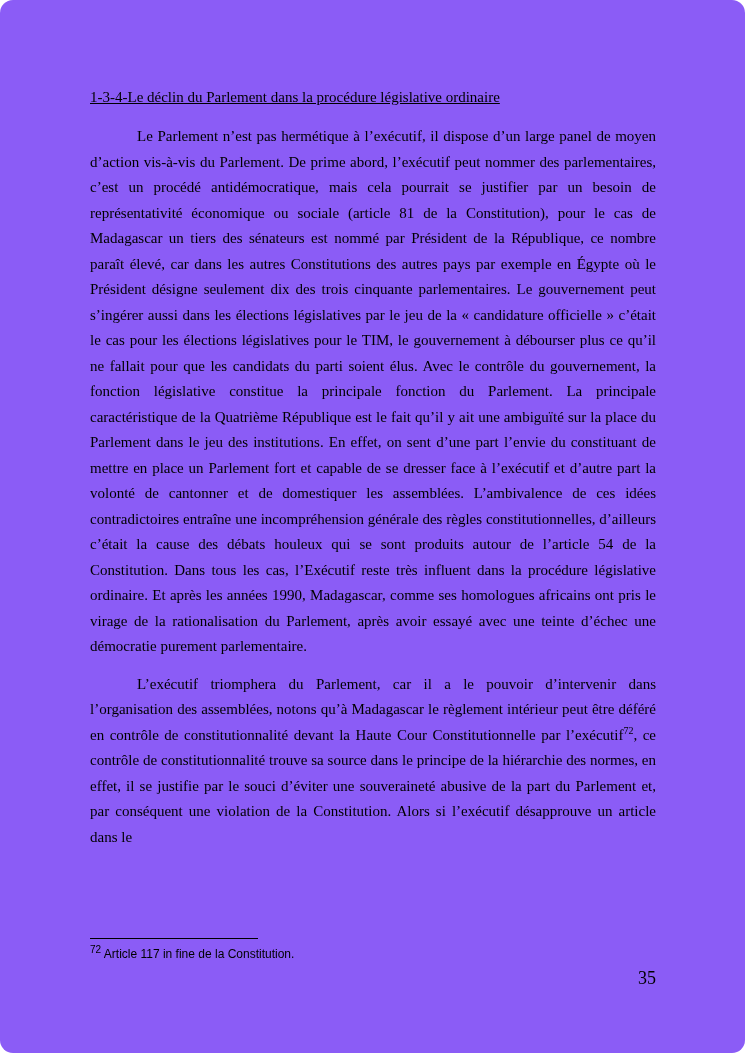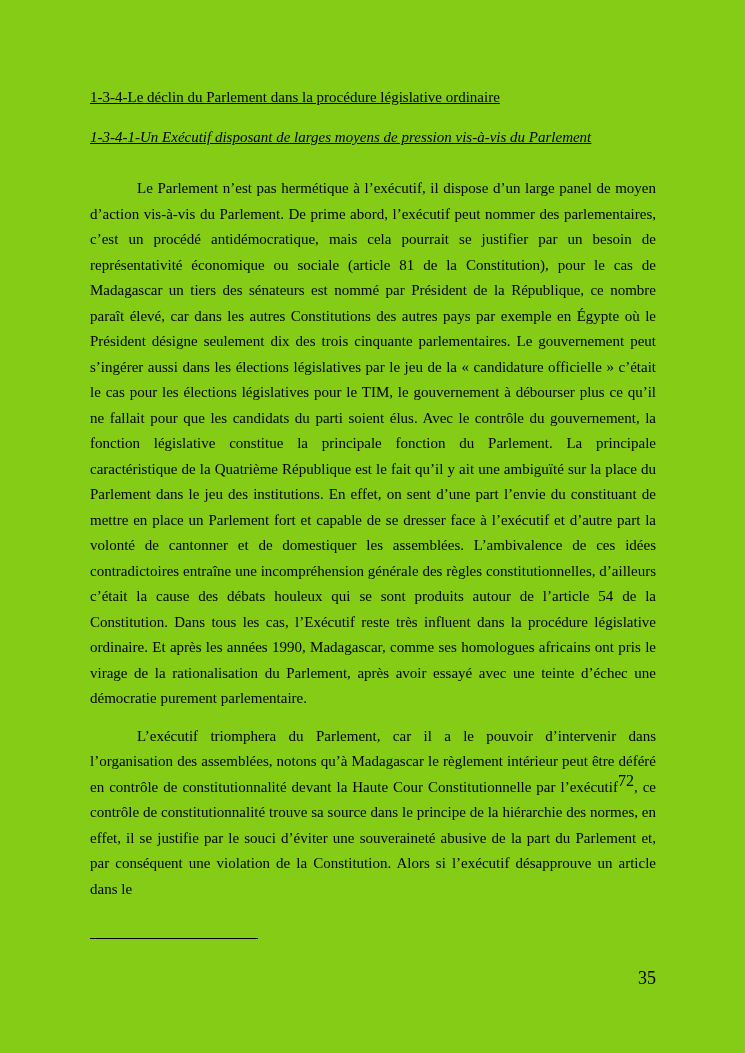--- a/index.html
+++ b/index.html
@@ -11,21 +11,22 @@
     width: 745px;
     height: 1053px;
     position: relative;
     overflow: hidden;
     font-family: "Liberation Serif", serif;
     color: #000000;
   }
   .page {
     position: absolute;
     inset: 0;
-    background: #84cc16;
+    background: #8b5cf6;
+    border-radius: 13px;
   }
   .content {
     position: absolute;
     top: 84px;
     left: 90px;
     width: 566px;
     font-size: 15px;
     line-height: 25.5px;
   }
   .h1 {
@@ -43,21 +44,21 @@
     text-decoration: underline;
     margin: 14px 0 18px 0;
     line-height: 26px;
   }
   .para {
     margin: 0 0 12px 0;
     text-align: justify;
     text-indent: 47px;
   }
   sup.fnref, .footnote sup {
-    font-size: 16px;
+    font-size: 10px;
     line-height: 0;
     vertical-align: super;
   }
   .footnote-area {
     position: absolute;
     left: 90px;
     top: 938px;
     width: 566px;
   }
   .footnote-rule {
@@ -79,27 +80,27 @@
   }
 </style>
 </head>
 <body>
 
 <div class="page">
   <div class="content">
 
     <div class="h1">1-3-4-Le déclin du Parlement dans la procédure législative ordinaire</div>
 
-    <div class="h2">1-3-4-1-Un Exécutif disposant de larges moyens de pression vis-à-vis du Parlement</div>
 
     <p class="para"><span>Le Parlement n’est pas hermétique à l’exécutif, il dispose d’un large panel de moyen d’action vis-à-vis du Parlement. De prime abord, l’exécutif peut nommer des parlementaires, c’est un procédé antidémocratique, mais cela pourrait se justifier par un besoin de représentativité économique ou sociale (article 81 de la Constitution), pour le cas de Madagascar un tiers des sénateurs est nommé par Président de la République, ce nombre paraît élevé, car dans les autres Constitutions des autres pays par exemple en Égypte où le Président désigne seulement dix des trois cinquante parlementaires. Le gouvernement peut s’ingérer aussi dans les élections législatives par le jeu de la « candidature officielle » c’était le cas pour les élections législatives pour le TIM, le gouvernement à débourser plus ce qu’il ne fallait pour que les candidats du parti soient élus. Avec le contrôle du gouvernement, la fonction législative constitue la principale fonction du Parlement. La principale caractéristique de la Quatrième République est le fait qu’il y ait une ambiguïté sur la place du Parlement dans le jeu des institutions. En effet, on sent d’une part l’envie du constituant de mettre en place un Parlement fort et capable de se dresser face à l’exécutif et d’autre part la volonté de cantonner et de domestiquer les assemblées. L’ambivalence de ces idées contradictoires entraîne une incompréhension générale des règles constitutionnelles, d’ailleurs c’était la cause des débats houleux qui se sont produits autour de l’article 54 de la Constitution. Dans tous les cas, l’Exécutif reste très influent dans la procédure législative ordinaire. Et après les années 1990, Madagascar, comme ses homologues africains ont pris le virage de la rationalisation du Parlement, après avoir essayé avec une teinte d’échec une démocratie purement parlementaire.</span></p>
 
 
     <p class="para"><span>L’exécutif triomphera du Parlement, car il a le pouvoir d’intervenir dans l’organisation des assemblées, notons qu’à Madagascar le règlement intérieur peut être déféré en contrôle de constitutionnalité devant la Haute Cour Constitutionnelle par l’exécutif</span><sup class="fnref">72</sup><span>, ce contrôle de constitutionnalité trouve sa source dans le principe de la hiérarchie des normes, en effet, il se justifie par le souci d’éviter une souveraineté abusive de la part du Parlement et, par conséquent une violation de la Constitution. Alors si l’exécutif désapprouve un article dans le</span></p>
 
   </div>
 
   <div class="footnote-area">
     <div class="footnote-rule"></div>
+    <div class="footnote"><sup>72</sup> <span>Article 117 in fine de la Constitution.</span></div>
   </div>
 
   <div class="page-number">35</div>
 </div>
 
 </body></html>

